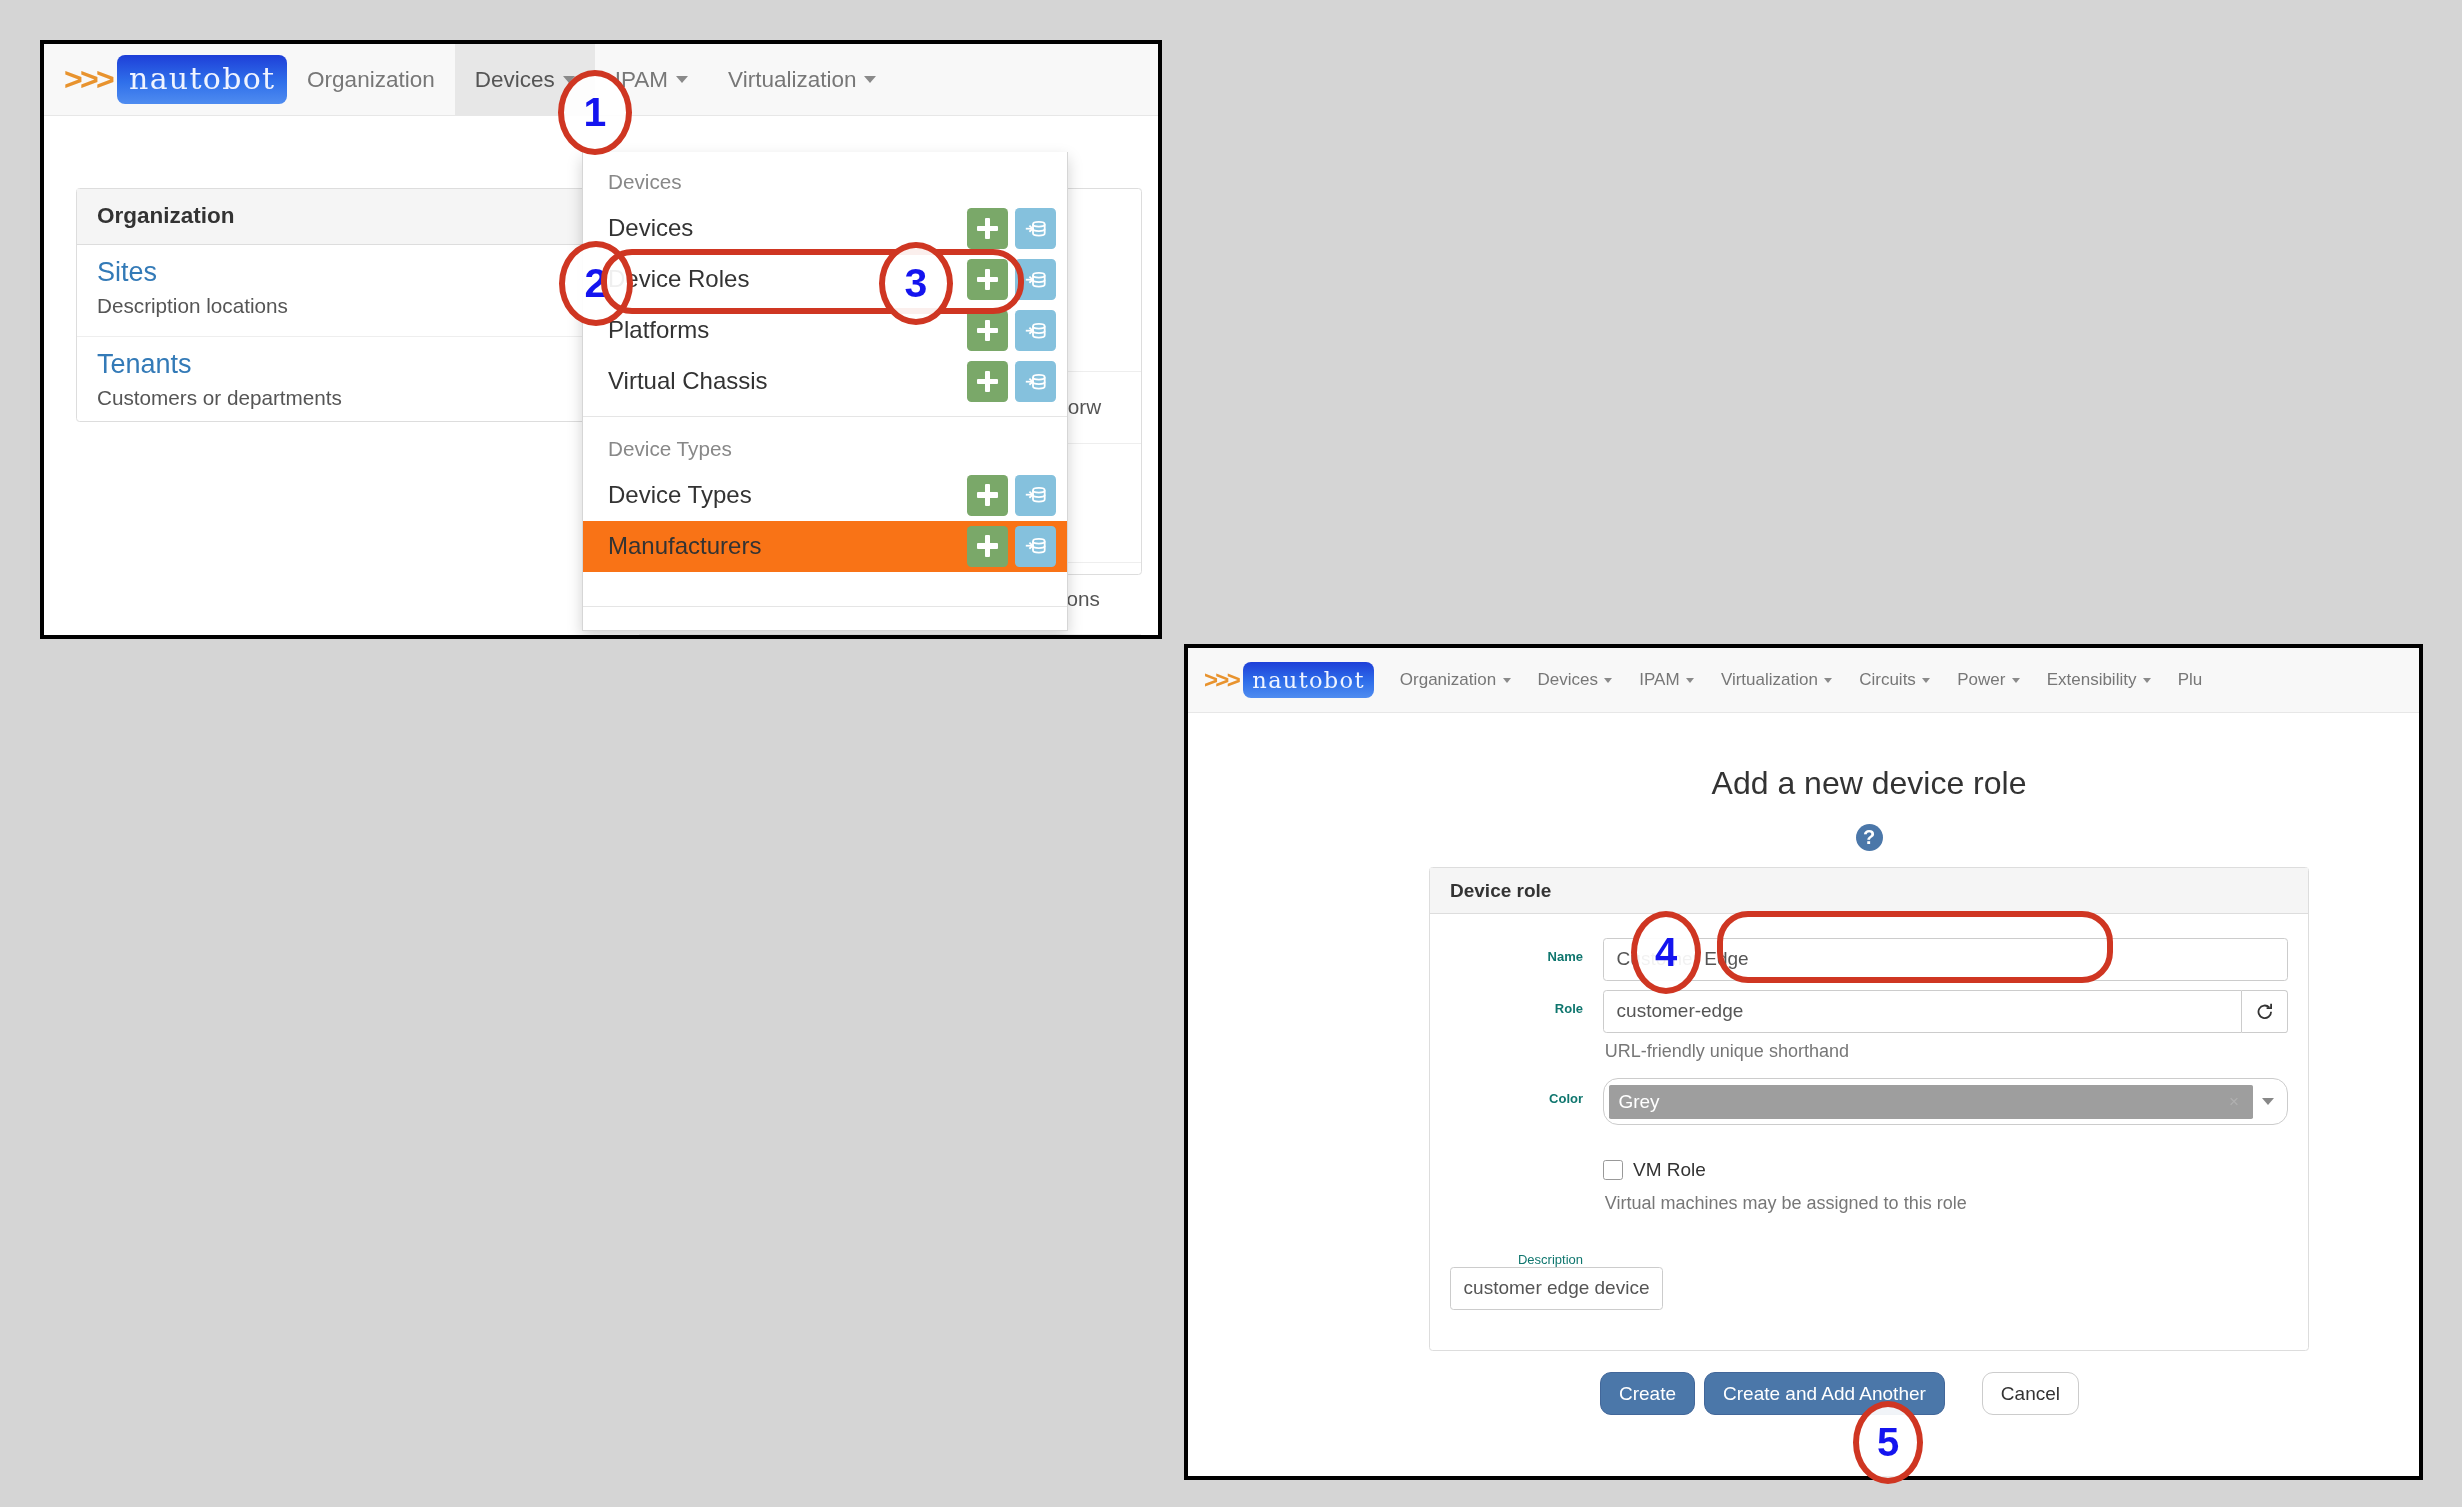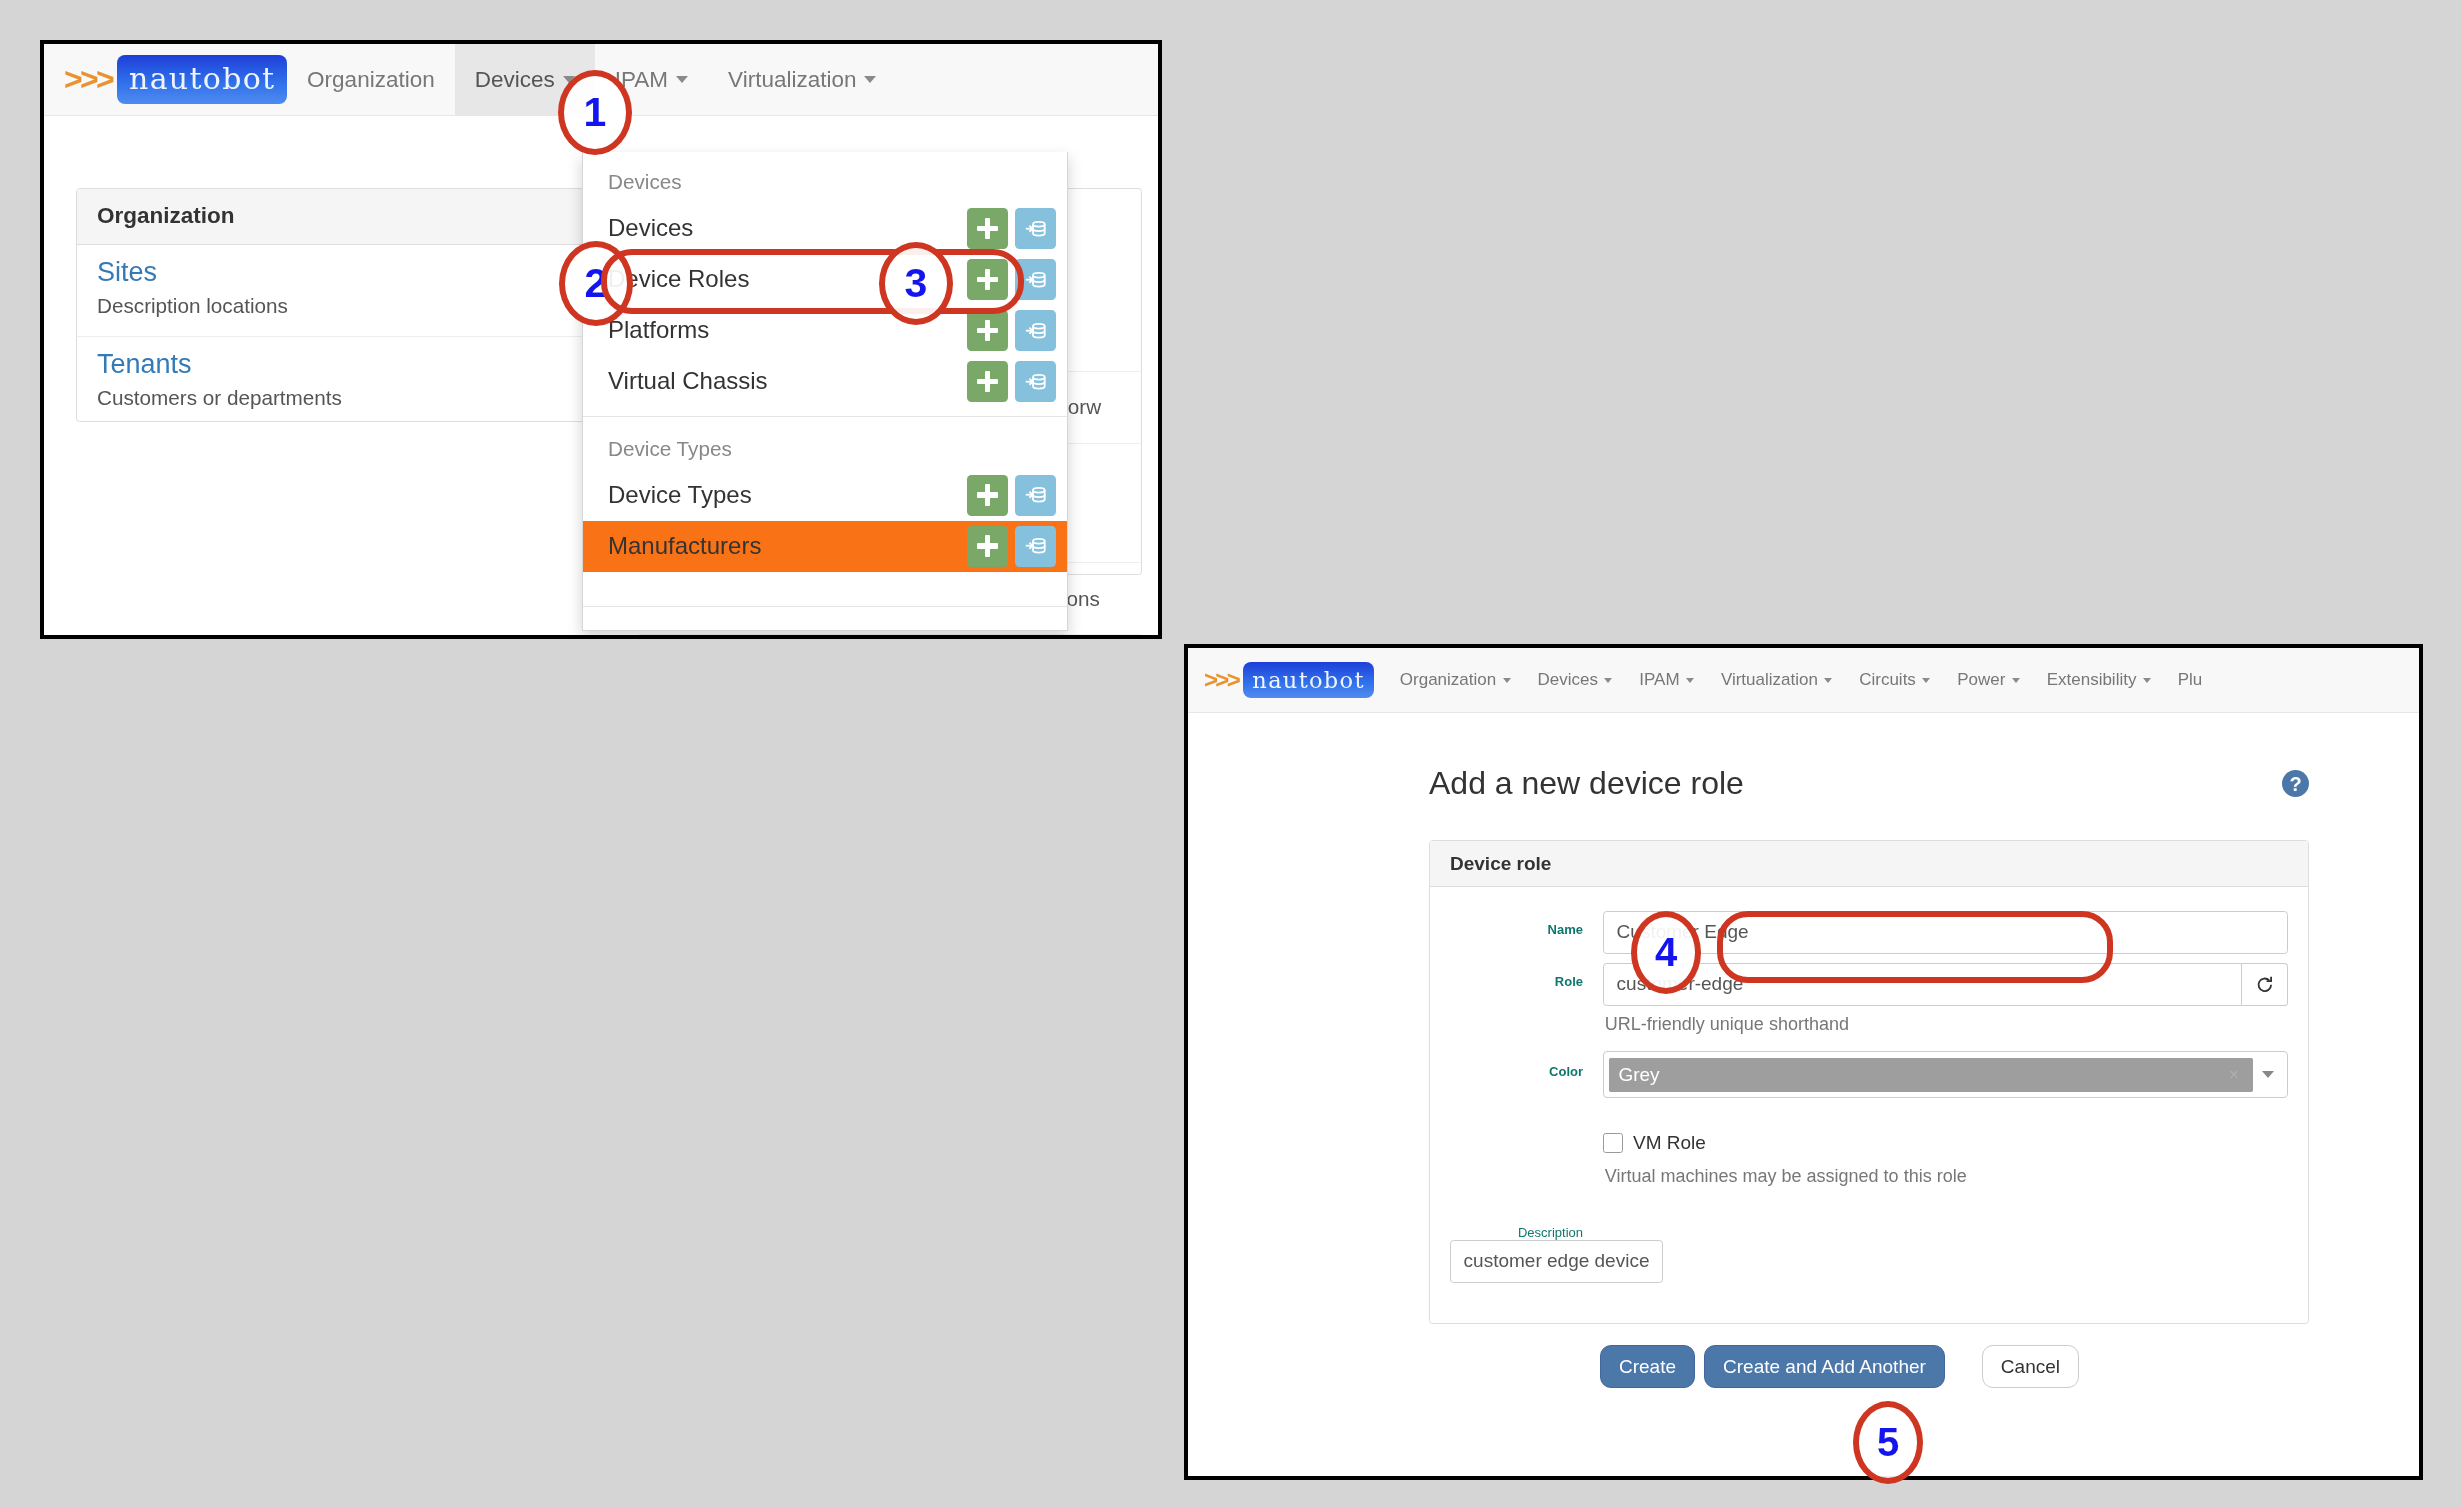--- a/index.html
+++ b/index.html
@@ -77,21 +77,21 @@
   .mbtn.imp{background:#85c1dd;}
   .plus{position:relative;width:21.6px;height:21.6px;}
   .plus:before,.plus:after{content:"";position:absolute;background:#ffffff;border-radius:0.9px;}
   .plus:before{left:8px;top:0;width:5.4px;height:21.6px;}
   .plus:after{top:8px;left:0;width:21.6px;height:5.4px;}
   .menu-sep{height:0.9px;background:#e5e5e5;margin:9px 0;}
   .menu-bottom{height:34px;}
 
   
   #win2body{height:calc(100% - 65px);background:#ffffff;position:relative;}
-  .page-title-row{display:flex;align-items:center;justify-content:space-between;padding:31px 110px 9px 241px;}
+  .page-title-row{display:flex;align-items:center;justify-content:space-between;padding:31px 110px 9px 241px;flex-direction:column;}
   .page-title{font-size:32px;color:#333333;font-weight:normal;}
   .help-icon{width:27px;height:27px;border-radius:50%;background:#4b77a9;color:#ffffff;font-size:20px;font-weight:bold;display:flex;align-items:center;justify-content:center;line-height:1;}
 
   .form-card{margin:7.2px 110px 0 241px;border:0.9px solid #dddddd;border-radius:3.6px;background:#ffffff;box-sizing:border-box;}
   .card-head{background:#f5f5f5;border-bottom:0.9px solid #dddddd;padding:11.7px 20px;font-weight:bold;font-size:19px;color:#333333;}
   .card-body{padding:23.4px 20px 31px;}
 
   .form-row{display:flex;align-items:flex-start;margin-bottom:9px;}
   .form-label{width:153px;text-align:right;padding:10.8px 20px 0 0;font-size:13px;color:#0f766e;box-sizing:border-box;}
   .form-label.bold{font-weight:bold;}
@@ -103,21 +103,21 @@
   }
   .inp-group{display:flex;}
   .inp-group .inp{border-top-right-radius:0;border-bottom-right-radius:0;}
   .inp-addon{
     width:49px;height:43px;border:0.9px solid #cccccc;border-left:none;border-radius:0 3.6px 3.6px 0;
     background:#ffffff;display:flex;align-items:center;justify-content:center;box-sizing:border-box;
   }
   .help-text{font-size:18px;color:#777777;padding:8px 0 3.6px 1.8px;}
 
   
-  .sel-wrap{position:relative;height:47px;border:0.9px solid #cccccc;border-radius:4px;background:#fff;box-sizing:border-box;display:flex;align-items:center;padding:0 5.4px;}
+  .sel-wrap{position:relative;height:47px;border:0.9px solid #cccccc;border-radius:15px;background:#fff;box-sizing:border-box;display:flex;align-items:center;padding:0 5.4px;}
   .sel-chip{flex:1;height:34px;background:#9e9e9e;border-radius:1.8px;display:flex;align-items:center;padding:0 9px;box-sizing:border-box;}
   .sel-chip-text{color:#ffffff;font-size:19px;flex:1;}
   .sel-chip-x{color:#b0b0b0;font-size:17px;padding-right:5.4px;}
   .sel-caret{width:0;height:0;border-left:6.3px solid transparent;border-right:6.3px solid transparent;border-top:7.2px solid #888888;margin:0 7.2px 0 9px;}
 
   .chk-row{display:flex;align-items:center;gap:10px;padding:10.8px 0 3.6px;}
   .chk{width:20px;height:20px;border:0.9px solid #999999;border-radius:2.7px;background:#fff;box-sizing:border-box;}
   .chk-label{font-size:19px;color:#333333;}
 
   .btn-row{display:flex;gap:9px;margin:21.6px 110px 0 412px;align-items:center;}

